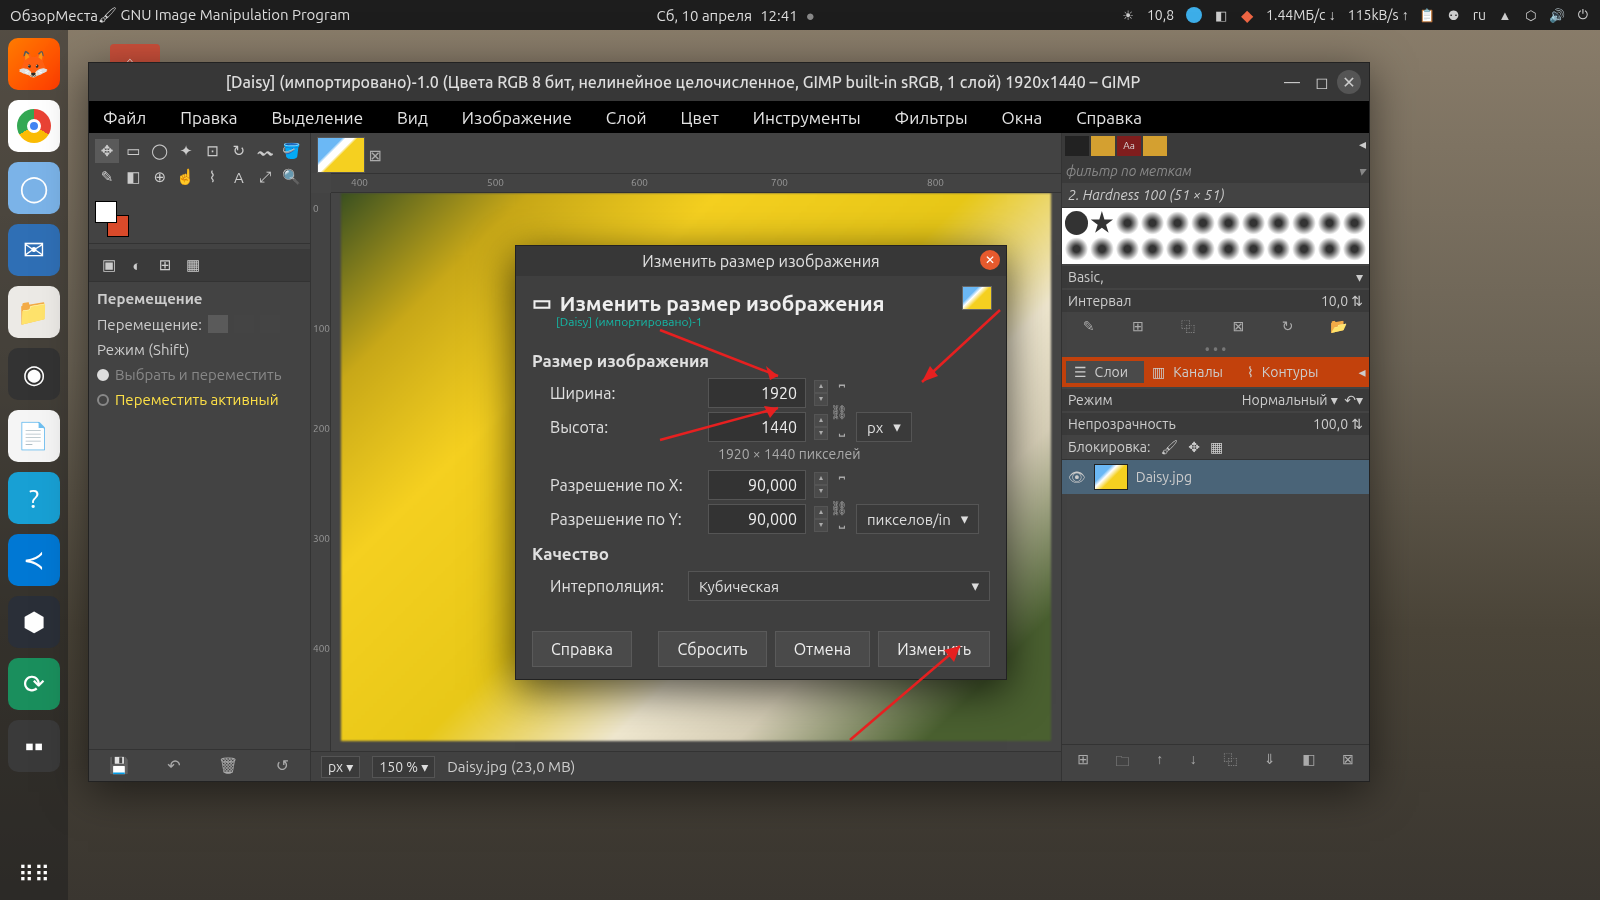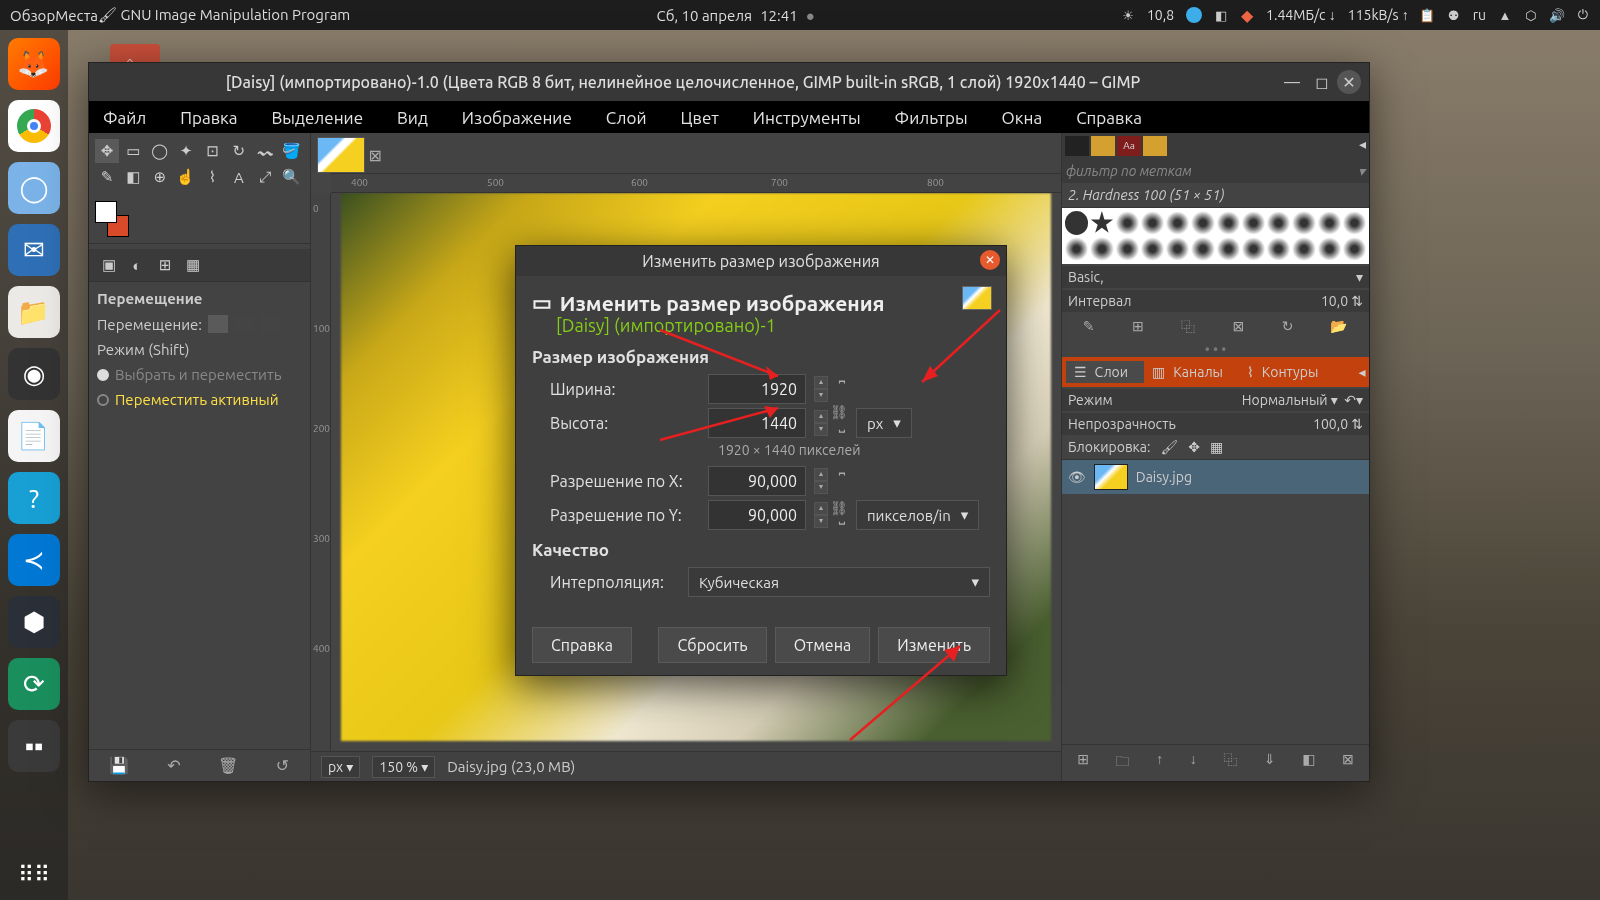--- a/index.html
+++ b/index.html
@@ -69,21 +69,21 @@
 .icon-row{display:flex;justify-content:space-around;padding:6px 2px;color:#aaa}
 .layers-hdr{display:flex;background:#c2410c;padding:4px}
 .layers-hdr span{padding:3px 8px}
 .layer-row{display:flex;align-items:center;gap:8px;padding:4px 6px;background:#4a6478}
 .layer-thumb{width:34px;height:26px;background:linear-gradient(135deg,#6bb8f5 30%,#fff 40%,#f5d020 55%);border:1px solid #222}
 .dialog{position:absolute;left:515px;top:245px;width:492px;background:#3f3f3f;border:1px solid #222;box-shadow:0 10px 40px rgba(0,0,0,0.7);color:#e0e0e0}
 .dlg-title{height:30px;background:#373737;display:flex;align-items:center;justify-content:center;position:relative;font-size:16px}
 .dlg-close{position:absolute;right:6px;top:4px;width:20px;height:20px;background:#e65a2d;border-radius:50%;color:#fff;font-size:12px;display:flex;align-items:center;justify-content:center}
 .dlg-body{padding:14px 16px}
 .dlg-h{font-size:21px;font-weight:600;color:#eee;display:flex;align-items:center;gap:8px}
-.dlg-sub{font-size:18px;color:#84cc16;margin-left:24px;margin-bottom:12px}
+.dlg-sub{font-size:12px;color:#14b8a6;margin-left:24px;margin-bottom:23px}
 .dlg-sec{font-size:17px;font-weight:600;margin:10px 0 8px}
 .dlg-row{display:flex;align-items:center;margin:4px 0 4px 18px;gap:8px}
 .dlg-label{width:150px;font-size:16px}
 .dlg-input{width:98px;background:#333;border:1px solid #555;color:#eee;padding:5px 8px;font-size:16px;text-align:right}
 .spinner{width:14px;display:flex;flex-direction:column}
 .spinner div{height:13px;background:#4a4a4a;border:1px solid #555;font-size:8px;text-align:center;color:#aaa;line-height:10px}
 .chain{width:18px;text-align:center;color:#aaa;font-size:14px}
 .unit-sel{background:#3a3a3a;border:1px solid #555;color:#ddd;padding:5px 10px;font-size:15px;display:flex;align-items:center;gap:10px}
 .dlg-note{font-size:14px;color:#aaa;margin-left:186px;margin-bottom:8px}
 .dlg-buttons{display:flex;gap:8px;padding:12px 16px;justify-content:flex-start}

